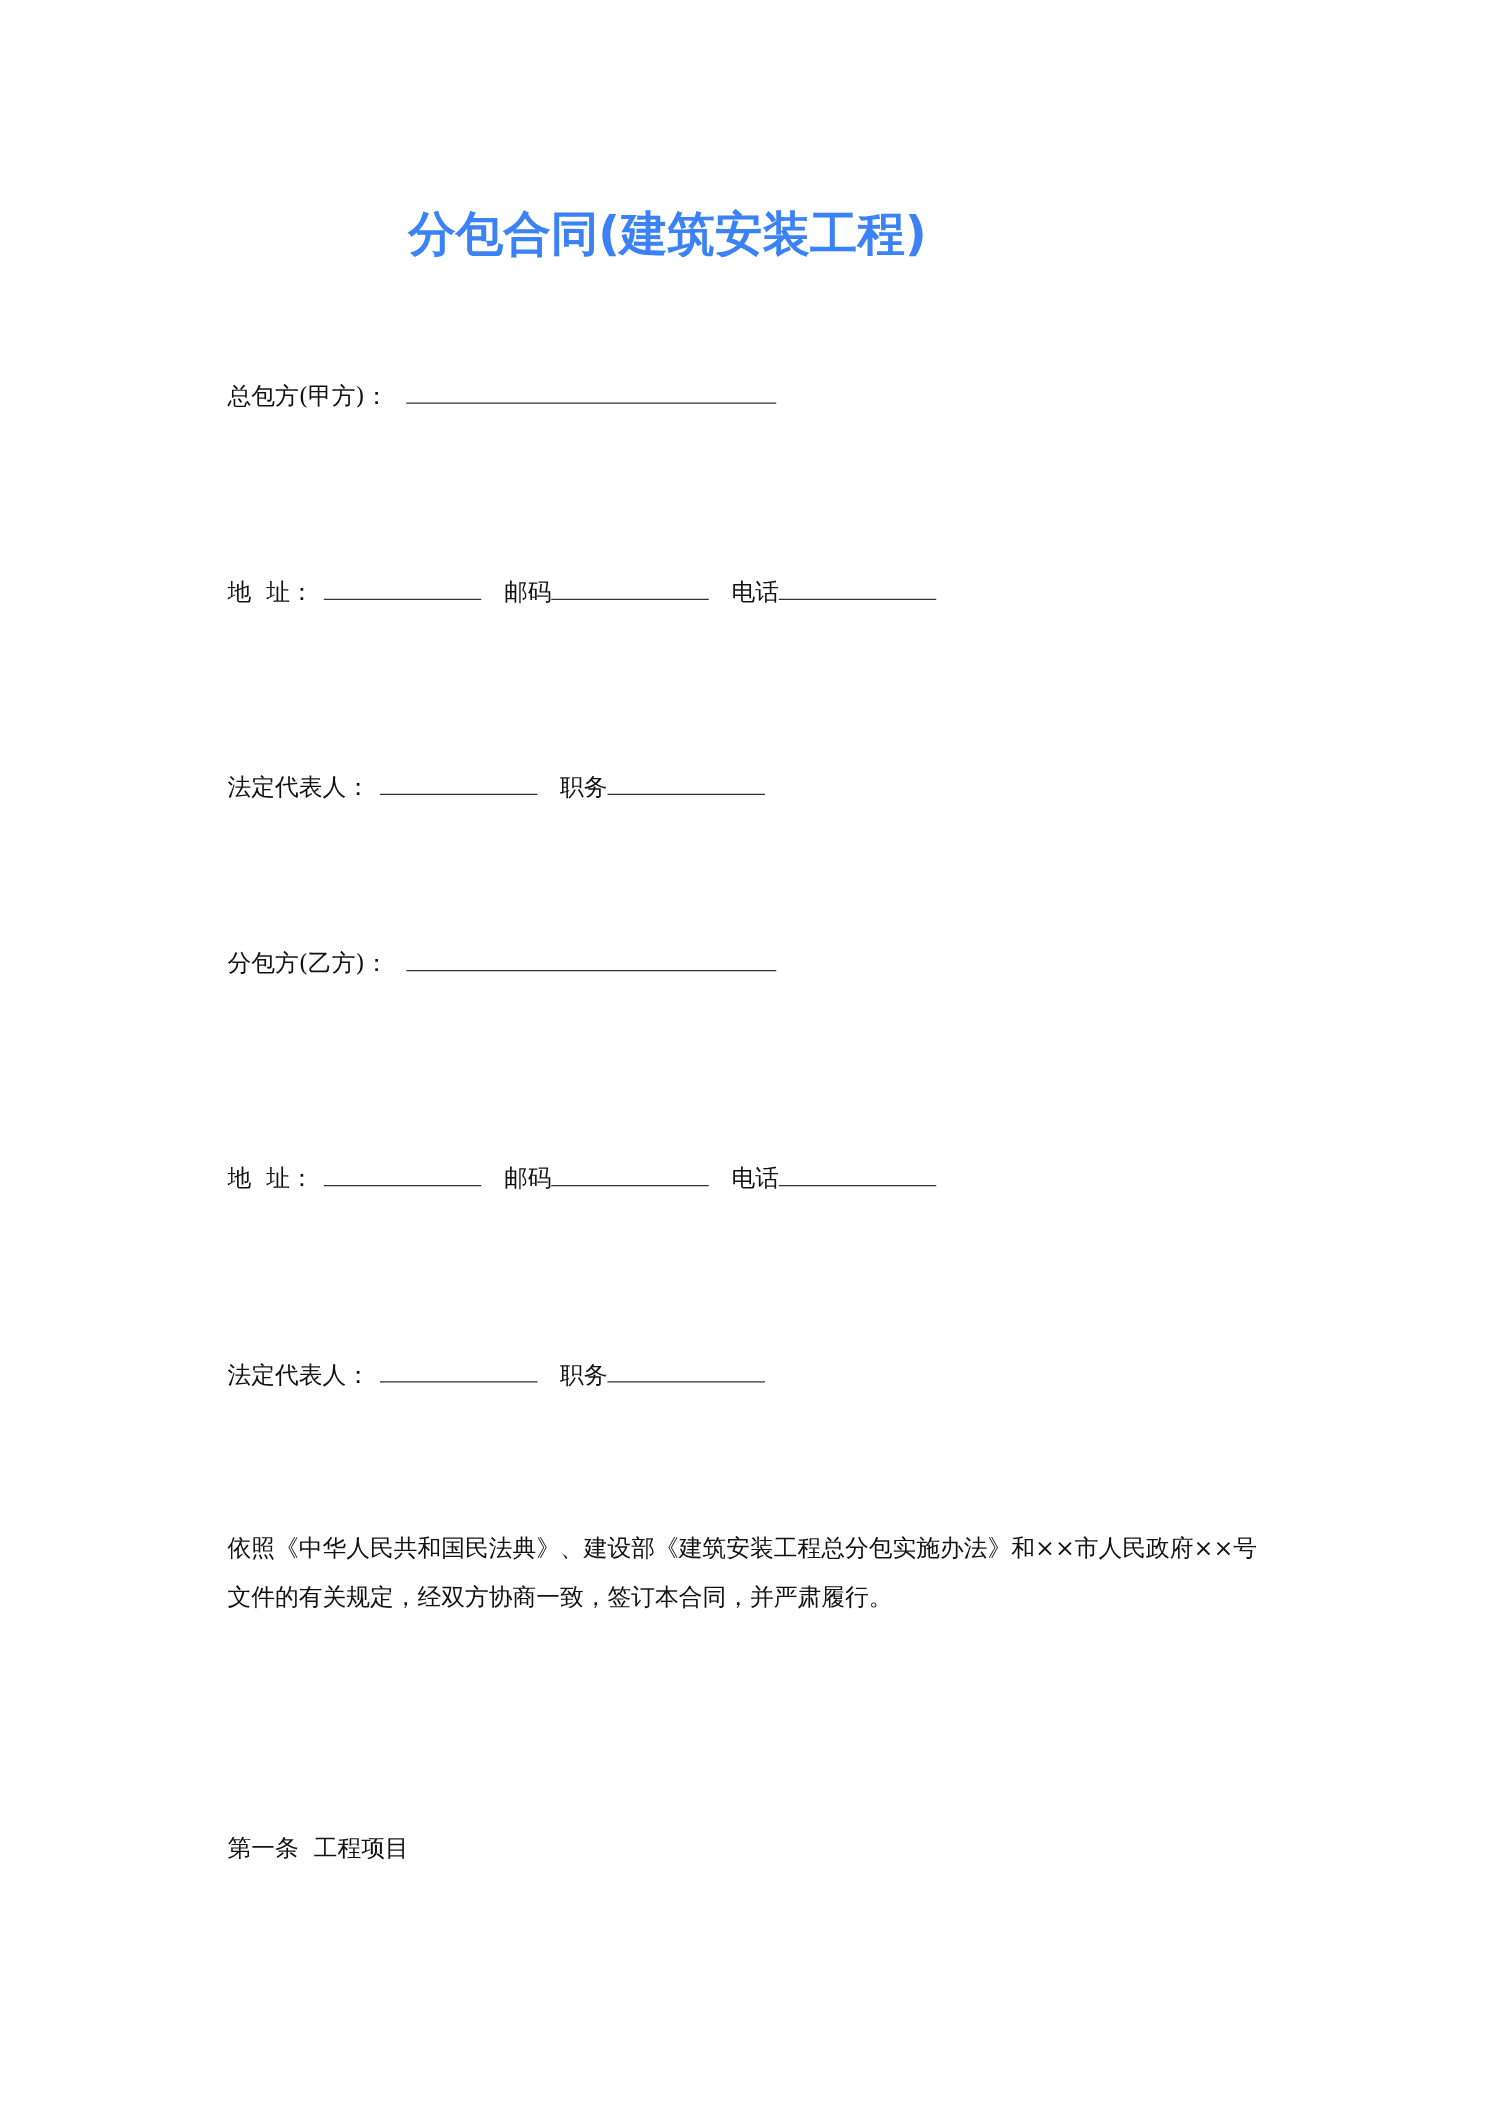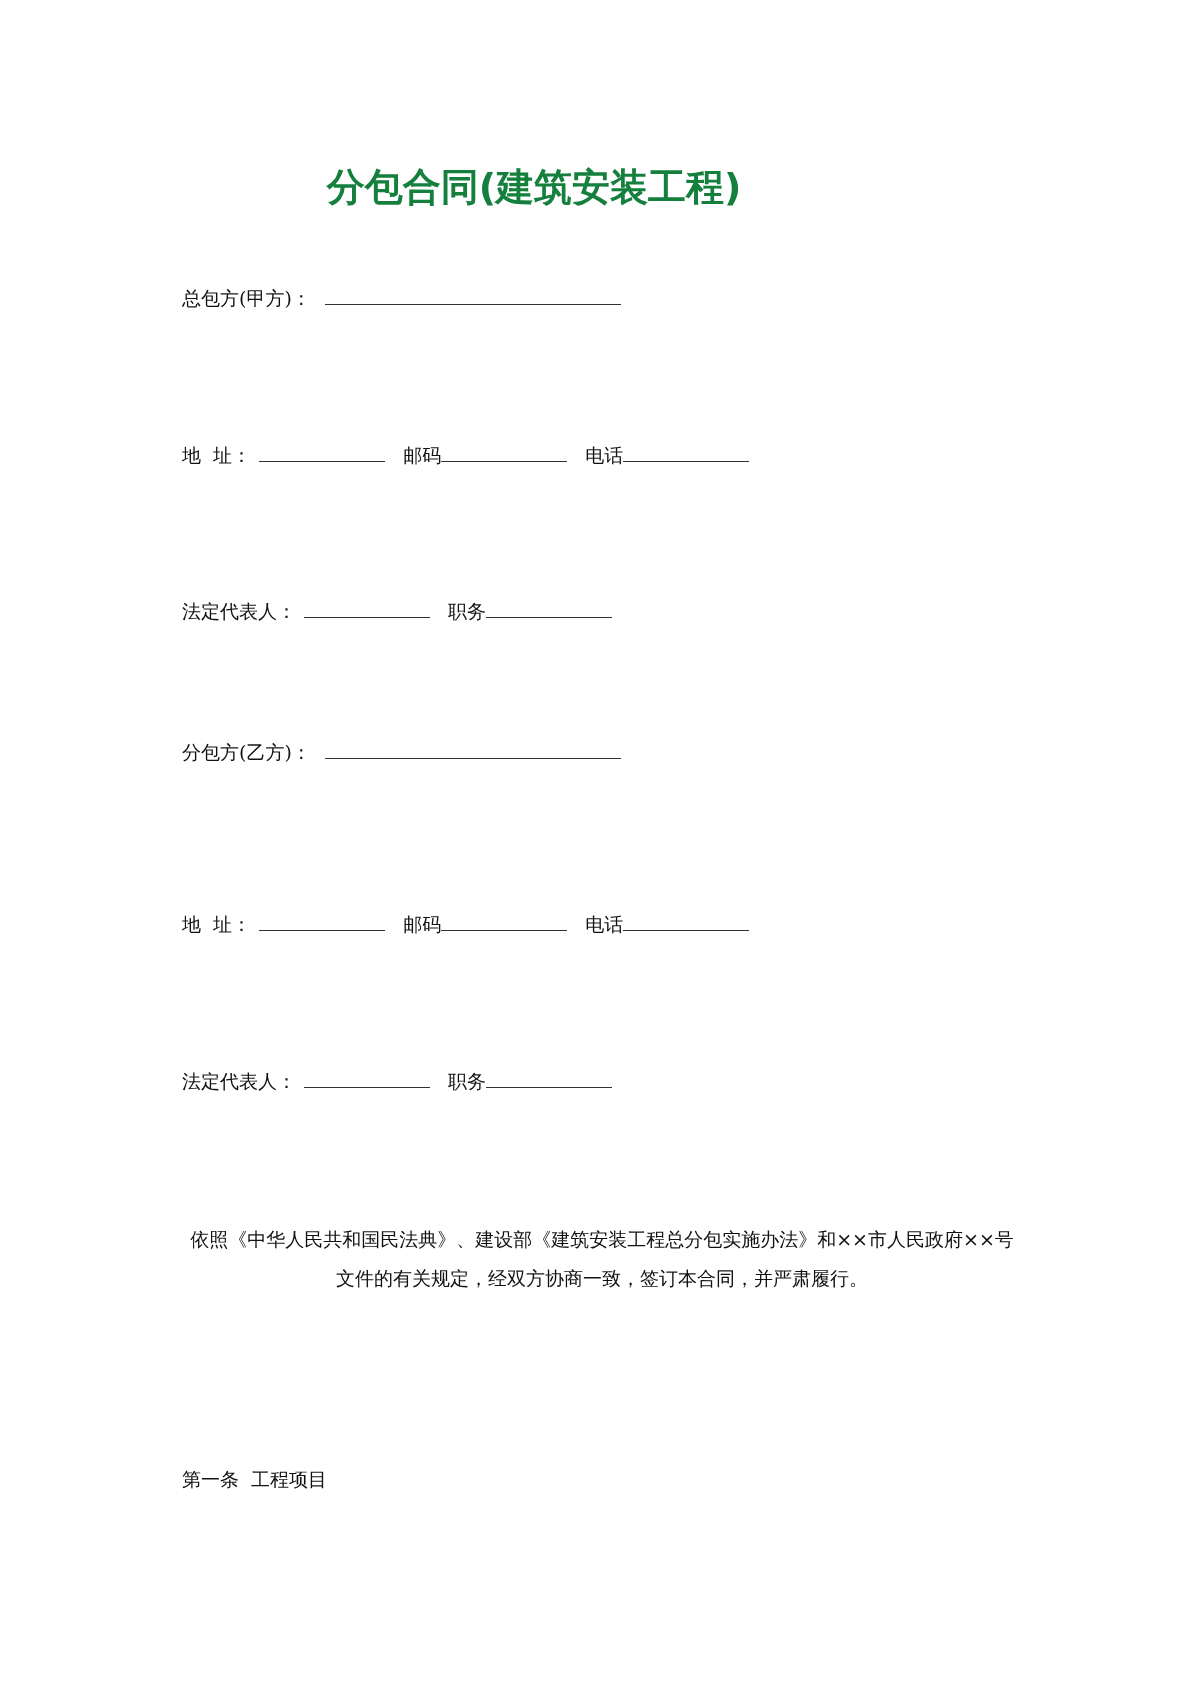--- a/index.html
+++ b/index.html
@@ -1,23 +1,23 @@
 <!DOCTYPE html>
 <html><head>
 <meta charset="utf-8">
 <style>
   html, body { margin: 0; padding: 0; background: #ffffff; }
   body { width: 1190px; height: 1683px; position: relative; overflow: hidden;
          font-family: "DejaVu Serif", "Liberation Serif", serif; color: #111; }
   .title { position: absolute; top: 162px; left: 0; width: 1068px; text-align: center;
            font-family: "DejaVu Sans", "Liberation Sans", sans-serif; font-weight: bold;
-           font-size: 38px; letter-spacing: 0px; color: #15803d; }
+           font-size: 38px; letter-spacing: 0px; color: #3b82f6; }
   .line { position: absolute; left: 182px; font-size: 19px; line-height: 24px; white-space: nowrap; }
   .blank { display: inline-block; border-bottom: 1px solid #333; height: 18px; vertical-align: baseline; }
-  .lbl { display: inline-block; }
+  .lbl { display: inline-block; margin-top: 19px; }
   .para { position: absolute; left: 182px; width: 840px; font-size: 19px; line-height: 39px; }
 </style>
 </head>
 <body>
 
 <div class="title">分包合同(建筑安装工程)</div>
 
 <div class="line" style="top:286px;">
   <span class="lbl">总包方(甲方)：</span>
   <span class="blank" style="width:296px;margin-left:8px;"></span>
@@ -47,15 +47,15 @@
   <span class="lbl" style="margin-left:12px;">邮码</span><span class="blank" style="width:126px;"></span>
   <span class="lbl" style="margin-left:12px;">电话</span><span class="blank" style="width:126px;"></span>
 </div>
 
 <div class="line" style="top:1069px;">
   <span class="lbl">法定代表人：</span>
   <span class="blank" style="width:126px;margin-left:2px;"></span>
   <span class="lbl" style="margin-left:12px;">职务</span><span class="blank" style="width:126px;"></span>
 </div>
 
-<div class="para" style="top:1220px;text-align:center;">依照《中华人民共和国民法典》、建设部《建筑安装工程总分包实施办法》和××市人民政府××号文件的有关规定，经双方协商一致，签订本合同，并严肃履行。</div>
+<div class="para" style="top:1220px;">依照《中华人民共和国民法典》、建设部《建筑安装工程总分包实施办法》和××市人民政府××号文件的有关规定，经双方协商一致，签订本合同，并严肃履行。</div>
 
 <div class="line" style="top:1467px;white-space:pre;">第一条  工程项目</div>
 
 </body></html>

